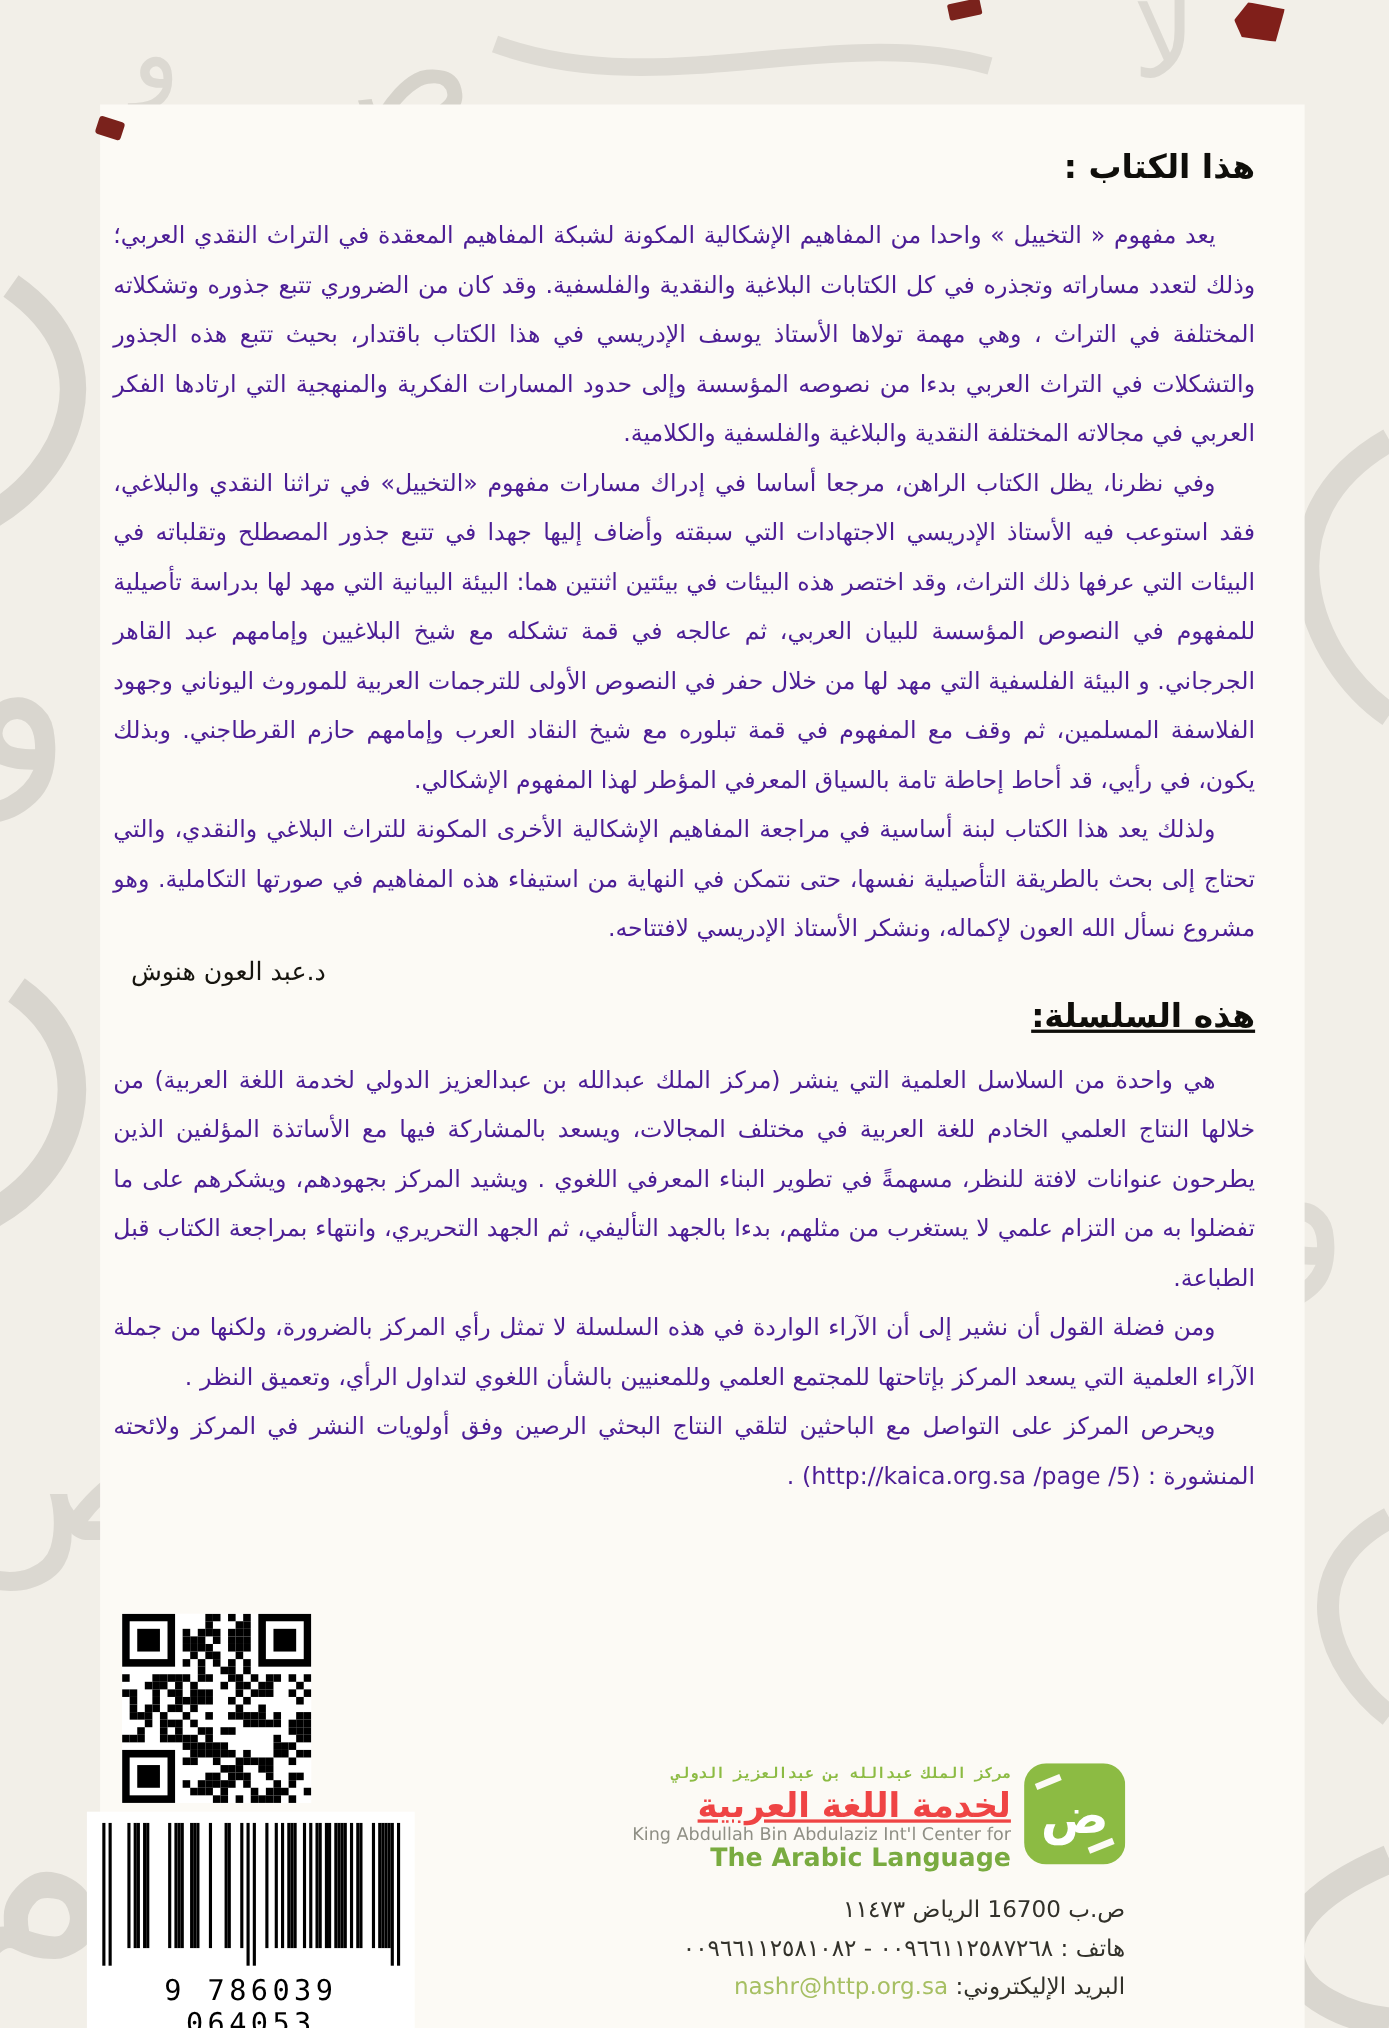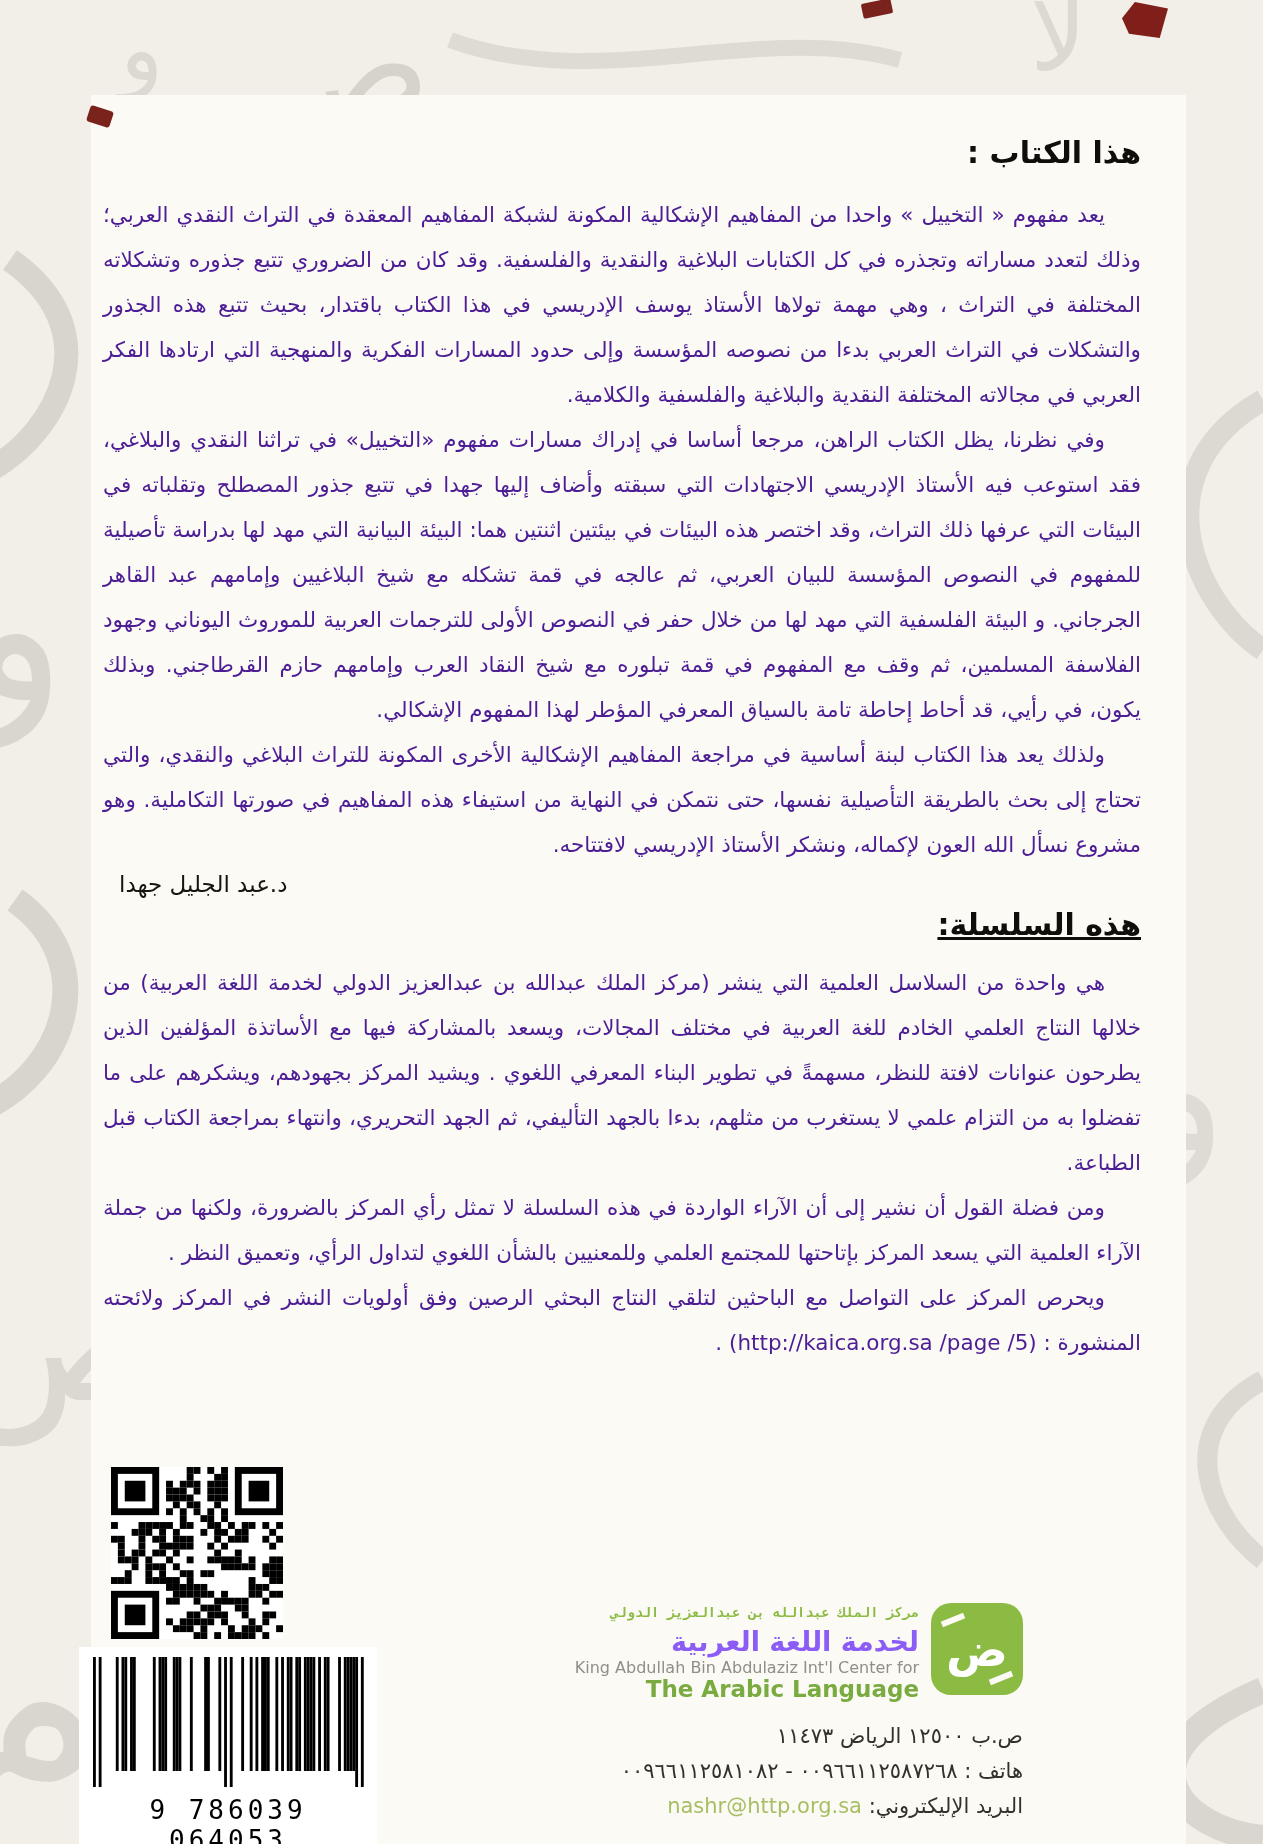--- a/index.html
+++ b/index.html
@@ -13,21 +13,21 @@
   p.body{margin:0;font-size:21.5px;line-height:45px;text-align:justify;text-indent:36px;color:#4c1d95;}
   .author{font-size:23px;color:#17150f;text-align:left;padding-left:16px;margin:4px 0 6px 0;direction:rtl;}
   .qr{position:absolute;left:20px;top:1372px;width:172px;height:172px;background:#fff;z-index:2;}
   .barcode{position:absolute;left:-12px;top:1552px;width:286px;background:#fff;padding:10px 6px 6px 6px;
            text-align:center;z-index:2;}
   .barcode-num{font-family:"DejaVu Sans Mono",monospace;font-size:26px;letter-spacing:4px;color:#000;margin-top:2px;}
   .publisher{position:absolute;right:163px;top:1508px;width:540px;z-index:2;}
   .logo-row{display:flex;flex-direction:row;justify-content:flex-end;align-items:flex-start;gap:12px;direction:ltr;}
   .logo-text{text-align:right;direction:rtl;padding-top:2px;}
   .lg-ar1{font-size:13.5px;font-weight:bold;color:#8cbb43;line-height:18px;font-family:Liberation Mono, monospace;}
-  .lg-ar2{font-size:27px;font-weight:bold;color:#8b5cf6;line-height:38px;}
+  .lg-ar2{font-size:31px;font-weight:bold;color:#ef4444;line-height:38px;text-decoration:underline;}
   .lg-en1{font-size:16px;color:#8f8f85;line-height:14px;direction:ltr;text-align:center;}
   .lg-en2{font-size:23px;font-weight:bold;color:#79ab40;line-height:28px;direction:ltr;}
   .contact{margin-top:16px;text-align:right;direction:rtl;font-size:21px;line-height:35px;color:#32312a;}
   .email{color:#a6bf63;}
   .ink{position:absolute;background:#7a221c;z-index:3;}
   .ink.m1{left:88px;top:108px;width:24px;height:17px;transform:rotate(18deg);border-radius:3px;}
   .ink.m2{left:862px;top:1px;width:30px;height:15px;transform:rotate(-12deg);border-radius:2px;}
   .ink.m3{left:1122px;top:2px;width:46px;height:36px;background:#801f1a;
           clip-path:polygon(0 45%,28% 0,100% 18%,82% 100%,15% 88%);}
 </style>
@@ -58,21 +58,21 @@
 
   <div class="panel">
     <div class="text-col">
 
       <div class="sec-heading">هذا الكتاب :</div>
 
       <p class="body">يعد مفهوم « التخييل » واحدا من المفاهيم الإشكالية المكونة لشبكة المفاهيم المعقدة في التراث النقدي العربي؛ وذلك لتعدد مساراته وتجذره في كل الكتابات البلاغية والنقدية والفلسفية. وقد كان من الضروري تتبع جذوره وتشكلاته المختلفة في التراث ، وهي مهمة تولاها الأستاذ يوسف الإدريسي في هذا الكتاب باقتدار، بحيث تتبع هذه الجذور والتشكلات في التراث العربي بدءا من نصوصه المؤسسة وإلى حدود المسارات الفكرية والمنهجية التي ارتادها الفكر العربي في مجالاته المختلفة النقدية والبلاغية والفلسفية والكلامية.</p>
       <p class="body">وفي نظرنا، يظل الكتاب الراهن، مرجعا أساسا في إدراك مسارات مفهوم «التخييل» في تراثنا النقدي والبلاغي، فقد استوعب فيه الأستاذ الإدريسي الاجتهادات التي سبقته وأضاف إليها جهدا في تتبع جذور المصطلح وتقلباته في البيئات التي عرفها ذلك التراث، وقد اختصر هذه البيئات في بيئتين اثنتين هما: البيئة البيانية التي مهد لها بدراسة تأصيلية للمفهوم في النصوص المؤسسة للبيان العربي، ثم عالجه في قمة تشكله مع شيخ البلاغيين وإمامهم عبد القاهر الجرجاني. و البيئة الفلسفية التي مهد لها من خلال حفر في النصوص الأولى للترجمات العربية للموروث اليوناني وجهود الفلاسفة المسلمين، ثم وقف مع المفهوم في قمة تبلوره مع شيخ النقاد العرب وإمامهم حازم القرطاجني. وبذلك يكون، في رأيي، قد أحاط إحاطة تامة بالسياق المعرفي المؤطر لهذا المفهوم الإشكالي.</p>
       <p class="body">ولذلك يعد هذا الكتاب لبنة أساسية في مراجعة المفاهيم الإشكالية الأخرى المكونة للتراث البلاغي والنقدي، والتي تحتاج إلى بحث بالطريقة التأصيلية نفسها، حتى نتمكن في النهاية من استيفاء هذه المفاهيم في صورتها التكاملية. وهو مشروع نسأل الله العون لإكماله، ونشكر الأستاذ الإدريسي لافتتاحه.</p>
 
-      <div class="author">د.عبد الجليل جهدا</div>
+      <div class="author">د.عبد العون هنوش</div>
 
       <div class="sec-heading second">هذه السلسلة:</div>
 
       <p class="body">هي واحدة من السلاسل العلمية التي ينشر (مركز الملك عبدالله بن عبدالعزيز الدولي لخدمة اللغة العربية) من خلالها النتاج العلمي الخادم للغة العربية في مختلف المجالات، ويسعد بالمشاركة فيها مع الأساتذة المؤلفين الذين يطرحون عنوانات لافتة للنظر، مسهمةً في تطوير البناء المعرفي اللغوي . ويشيد المركز بجهودهم، ويشكرهم على ما تفضلوا به من التزام علمي لا يستغرب من مثلهم، بدءا بالجهد التأليفي، ثم الجهد التحريري، وانتهاء بمراجعة الكتاب قبل الطباعة.</p>
       <p class="body">ومن فضلة القول أن نشير إلى أن الآراء الواردة في هذه السلسلة لا تمثل رأي المركز بالضرورة، ولكنها من جملة الآراء العلمية التي يسعد المركز بإتاحتها للمجتمع العلمي وللمعنيين بالشأن اللغوي لتداول الرأي، وتعميق النظر .</p>
       <p class="body">ويحرص المركز على التواصل مع الباحثين لتلقي النتاج البحثي الرصين وفق أولويات النشر في المركز ولائحته المنشورة : (http://kaica.org.sa /page /5) .</p>
     </div>
 
     <div class="qr">
       <svg id="qr-svg" width="172" height="172" viewBox="0 0 175 175" xmlns="http://www.w3.org/2000/svg">
@@ -368,21 +368,21 @@
         <div>
           <svg width="92" height="92" viewBox="0 0 92 92" xmlns="http://www.w3.org/2000/svg">
             <rect width="92" height="92" rx="20" fill="#8cbb43"></rect>
             <rect x="10" y="14" width="24" height="6" fill="#fcfaf5" transform="rotate(-22 22 17)"></rect>
             <rect x="58" y="72" width="24" height="6" fill="#fcfaf5" transform="rotate(-22 70 75)"></rect>
             <text x="46" y="63" font-size="46" font-weight="bold" fill="#ffffff" text-anchor="middle" font-family="DejaVu Sans">ض</text>
           </svg>
         </div>
       </div>
       <div class="contact">
-        <div>ص.ب ١٢٥٠٠ الرياض ١١٤٧٣</div>
+        <div>ص.ب 16700 الرياض ١١٤٧٣</div>
         <div>هاتف : ٠٠٩٦٦١١٢٥٨٧٢٦٨ - ٠٠٩٦٦١١٢٥٨١٠٨٢</div>
         <div>
           <span>البريد الإليكتروني:</span>
           <span class="email">nashr@http.org.sa</span>
         </div>
       </div>
     </div>
   </div>
 </div>
 

